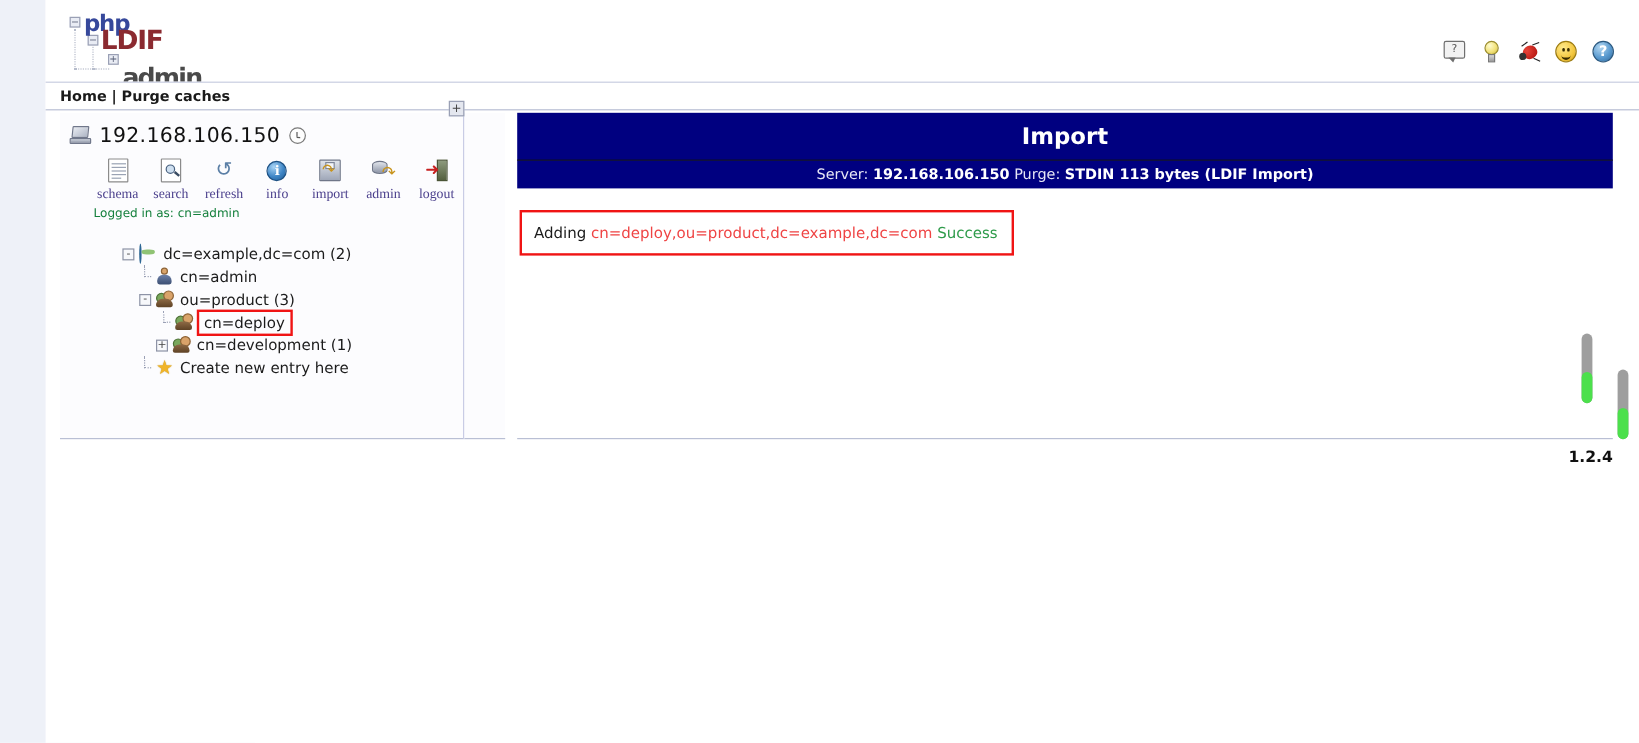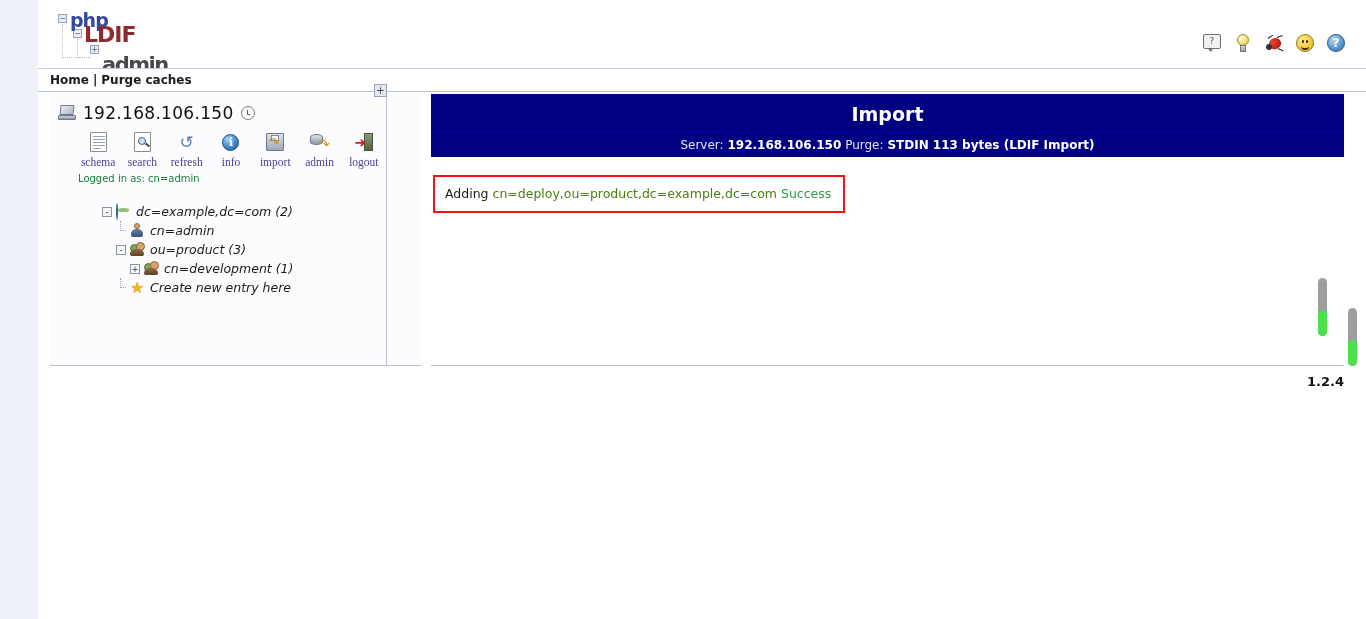--- a/index.html
+++ b/index.html
@@ -518,21 +518,21 @@
     left: 4px; top: 9px;
     width: 6px;
     border-top: 1px dotted #9aa0b5;
   }
   .tnode .nodeicon {
     width: 15px; height: 15px;
     margin-right: 5px;
     flex: 0 0 auto;
     position: relative;
   }
-  .tnode .nlabel { line-height: 17px; cursor: pointer; font-style: italic; }
+  .tnode .nlabel { line-height: 17px; cursor: pointer; }
   .tnode.highlight .nlabel {
     border: 2px solid #f01414;
     padding: 0px 5px 1px 4px;
     margin-left: -2px;
   }
 
   .ic-globe {
     width: 14px; height: 14px;
     border-radius: 50%;
     background: radial-gradient(circle at 32% 28%, #cfe9fb 0%, #5b9fd8 45%, #2a6ea8 100%);
@@ -642,21 +642,21 @@
     border: 2px solid #f01414;
     display: inline-block;
     font-family: "DejaVu Sans", sans-serif;
     font-size: 12.5px;
     line-height: 16px;
     background: #ffffff;
     position: relative;
     left: 2px;
   }
   #result-box .r-action { color: #1b1b1b; }
-  #result-box .r-dn { color: #4d7c0f; }
+  #result-box .r-dn { color: #ef4444; }
   #result-box .r-status { color: #2e9b4a; }
 
   
   #footer-version {
     position: absolute;
     right: 22px;
     top: 282px;
     font-family: "DejaVu Sans", sans-serif;
     font-size: 13px;
     font-weight: bold;
@@ -851,20 +851,27 @@
         </div>
 
         <div class="tnode" style="padding-left:14px">
           <span class="toggle">-</span>
           <span class="nodeicon">
             <span class="ic-group"><span class="p1"></span><span class="p2"></span><span class="base"></span></span>
           </span>
           <span class="nlabel">ou=product (3)</span>
         </div>
 
+        <div class="tnode highlight" style="padding-left:30px">
+          <span class="elbow"></span>
+          <span class="nodeicon">
+            <span class="ic-group"><span class="p1"></span><span class="p2"></span><span class="base"></span></span>
+          </span>
+          <span class="nlabel">cn=deploy</span>
+        </div>
 
         <div class="tnode" style="padding-left:28px">
           <span class="toggle">+</span>
           <span class="nodeicon">
             <span class="ic-group"><span class="p1"></span><span class="p2"></span><span class="base"></span></span>
           </span>
           <span class="nlabel">cn=development (1)</span>
         </div>
 
 

